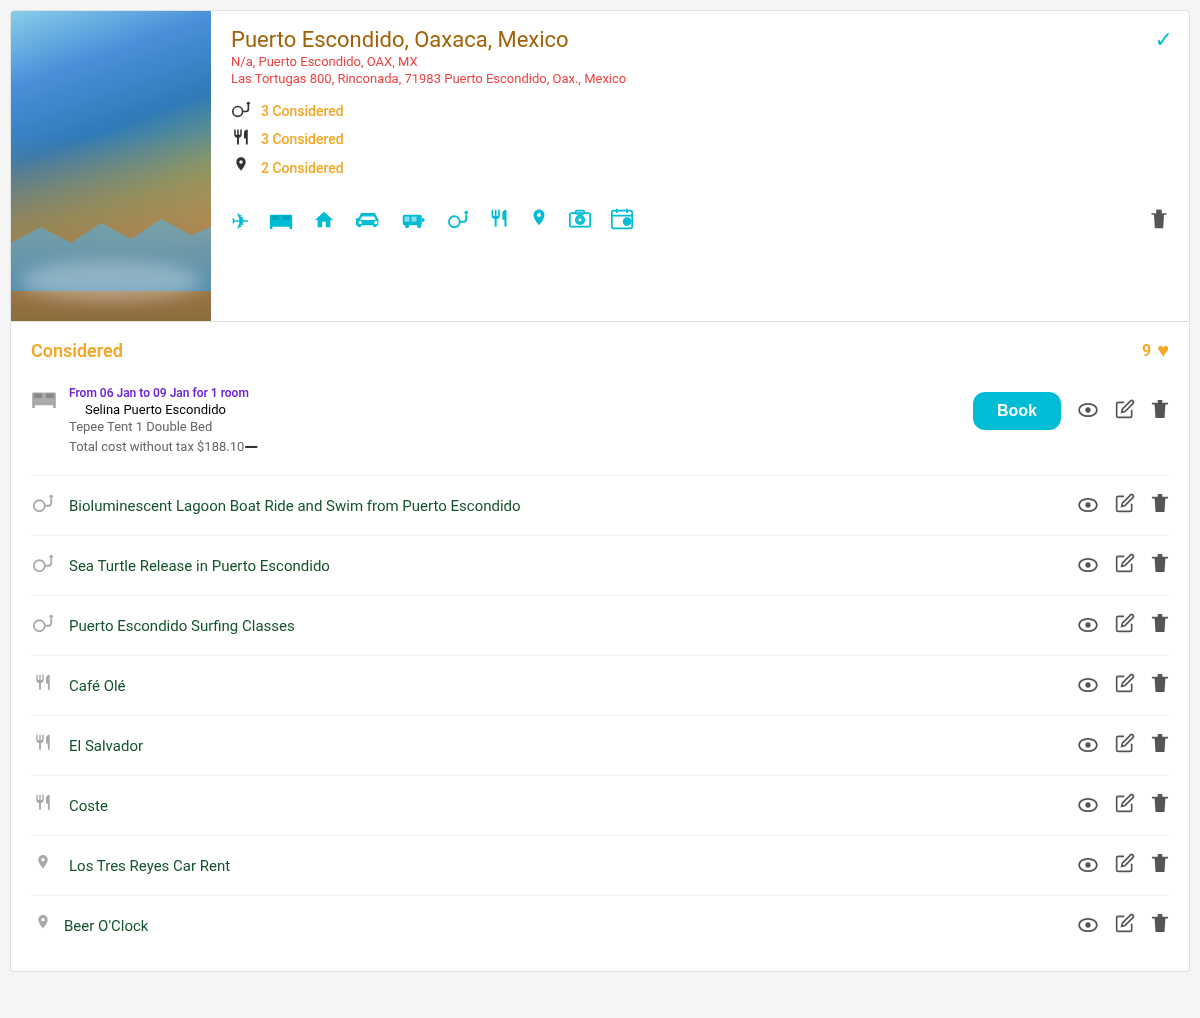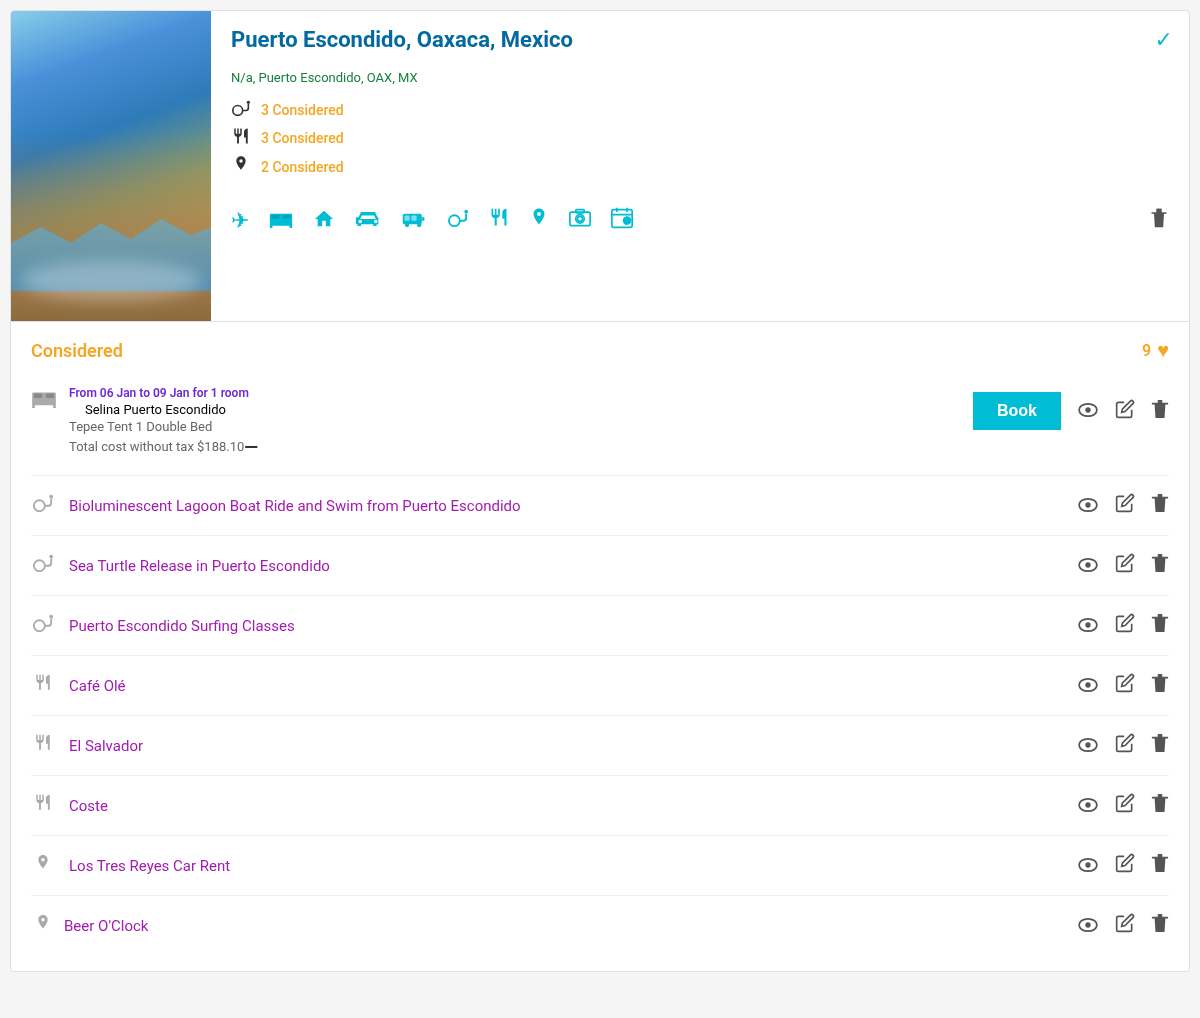--- a/index.html
+++ b/index.html
@@ -55,27 +55,27 @@
       height: 80px;
       background: linear-gradient(to bottom, rgba(100,180,220,0.6) 0%, rgba(70,150,200,0.8) 100%);
       clip-path: polygon(0 40%, 15% 20%, 30% 40%, 45% 15%, 60% 35%, 75% 10%, 90% 30%, 100% 20%, 100% 100%, 0 100%);
     }
     .header-content {
       flex: 1;
       padding: 16px 20px;
     }
     .location-title {
       font-size: 22px;
-      font-weight: 700;
-      color: #0369a1;
-      margin-bottom: 18px;
+      font-weight: 400;
+      color: #a16207;
+      margin-bottom: 2px;
     }
     .address-line {
       font-size: 13px;
-      color: #15803d;
+      color: #ef4444;
       margin-bottom: 2px;
     }
     .considered-list {
       margin-top: 14px;
     }
     .considered-item {
       display: flex;
       align-items: center;
       gap: 10px;
       margin-bottom: 6px;
@@ -198,21 +198,21 @@
       gap: 10px;
       margin-top: 6px;
     }
     .book-btn {
       background: #00BCD4;
       color: #fff;
       border: none;
       padding: 10px 24px;
       font-size: 16px;
       font-weight: 600;
-      border-radius: 0;
+      border-radius: 12px;
       cursor: pointer;
     }
     .action-icon {
       color: #555;
       font-size: 20px;
       cursor: pointer;
       margin-left: 6px;
     }
 
     
@@ -230,40 +230,41 @@
     .item-icon {
       color: #aaa;
       font-size: 20px;
       width: 24px;
       text-align: center;
       flex-shrink: 0;
     }
     .item-name {
       flex: 1;
       font-size: 15px;
-      color: #a21caf;
+      color: #14532d;
     }
     .item-actions {
       display: flex;
       align-items: center;
       gap: 10px;
     }
   </style>
 </head>
 <body>
 
 <div class="card">
 
   <div class="header-section">
     <div class="header-image">
       <div class="wave-overlay"></div>
     </div>
     <div class="header-content">
       <div class="location-title">Puerto Escondido, Oaxaca, Mexico</div>
       <div class="address-line">N/a, Puerto Escondido, OAX, MX</div>
+      <div class="address-line">Las Tortugas 800, Rinconada, 71983 Puerto Escondido, Oax., Mexico</div>
 
       <div class="considered-list">
 
 
         <div class="considered-item">
           <span class="icon">
             <svg width="20" height="18" viewBox="0 0 24 22" fill="none" stroke="#333" stroke-width="2">
               <circle cx="8" cy="14" r="6"></circle>
               <path d="M14 14h4a3 3 0 0 0 3-3V6"></path>
               <path d="M21 6a2 2 0 1 0 0-4 2 2 0 0 0 0 4z" fill="#333" stroke="none"></path>

